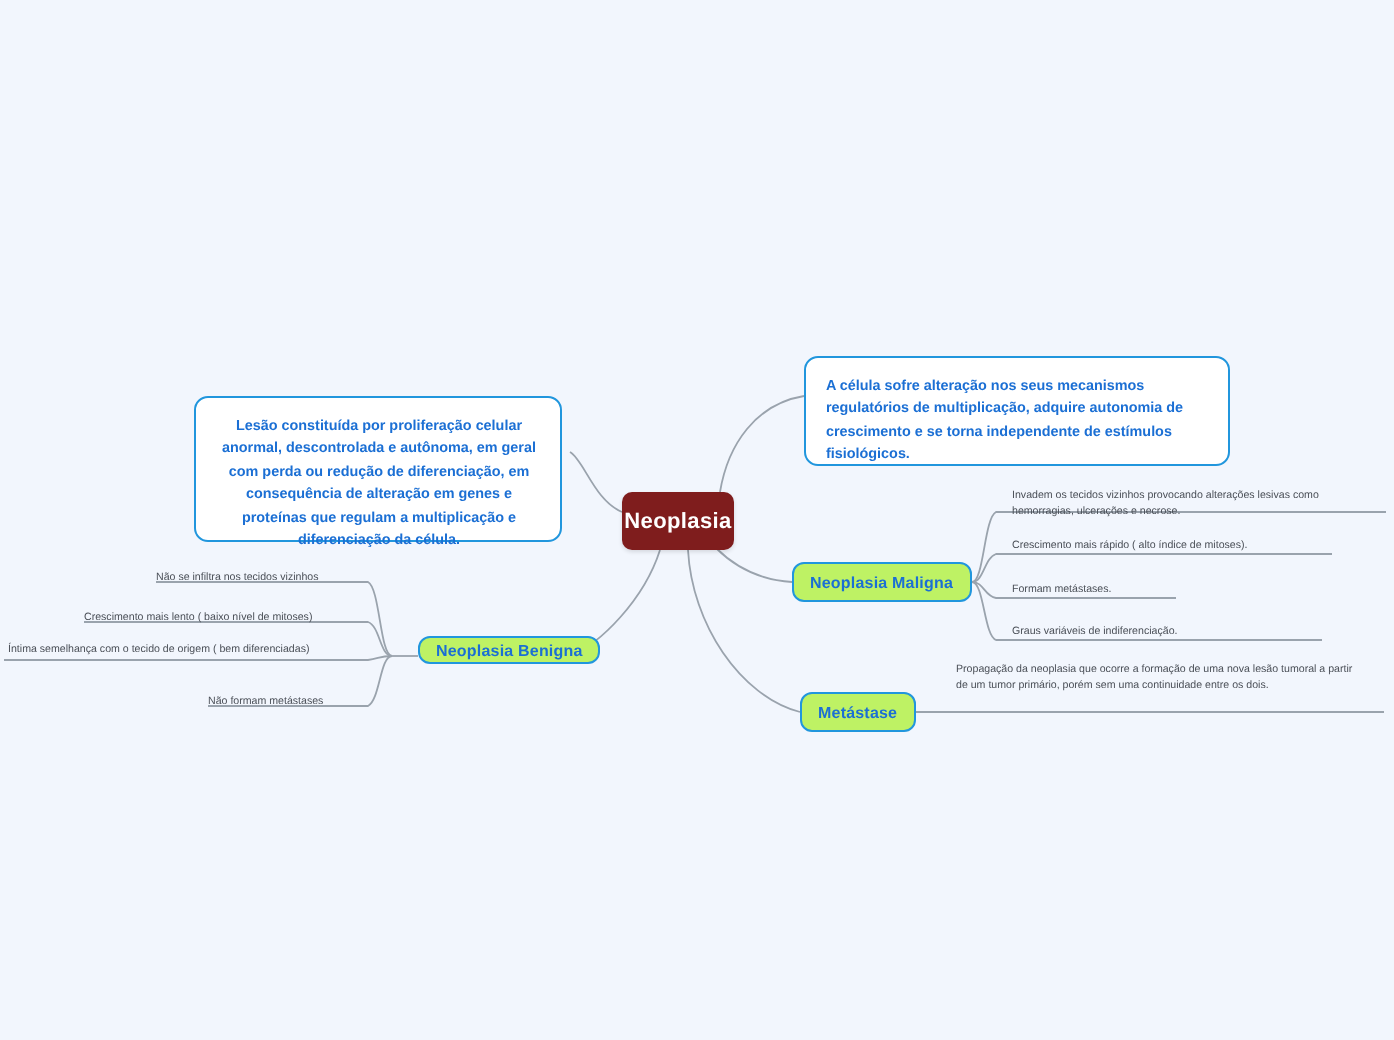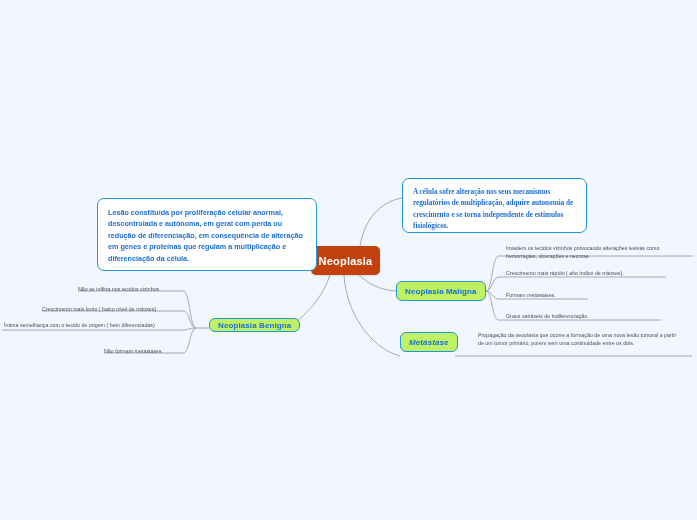--- a/index.html
+++ b/index.html
@@ -20,22 +20,22 @@
     position: absolute;
     left: 0; top: 0;
     width: 697px; height: 520px;
     pointer-events: none;
   }
   .node { position: absolute; }
 
   
   .root-node {
     left: 311px; top: 246px;
-    width: 69px; height: 29px;
-    background: #c2410c;
+    width: 56px; height: 29px;
+    background: #7f1d1d;
     border-radius: 5px;
     display: flex;
     align-items: center;
     justify-content: center;
     color: #ffffff;
     font-size: 11px;
     font-weight: bold;
     letter-spacing: 0.2px;
     box-shadow: 0 1px 2px rgba(0,0,0,0.12);
   }
@@ -44,41 +44,41 @@
   .desc-box {
     background: #ffffff;
     border: 1.3px solid #2196dd;
     border-radius: 7px;
     color: #1b6fd4;
     font-size: 7.2px;
     font-weight: bold;
     line-height: 1.58;
     padding: 8px 9px 8px 10px;
   }
-  #box-definicao { left: 97px; top: 198px; width: 220px; height: 73px; }
-  #box-celula    { left: 402px; top: 178px; width: 185px; height: 55px; font-family: Liberation Serif, serif; }
+  #box-definicao { left: 97px; top: 198px; width: 184px; height: 73px; text-align: center; }
+  #box-celula    { left: 402px; top: 178px; width: 213px; height: 55px; }
 
   
   .branch-node {
     background: #bef264;
     border: 1.3px solid #2196dd;
     border-radius: 6px;
     color: #1b6fd4;
     font-size: 8px;
     font-weight: bold;
     display: flex;
     align-items: center;
     justify-content: center;
     letter-spacing: 0.1px;
     white-space: nowrap;
     padding: 0 8px;
   }
   #node-benigna { left: 209px; top: 318px; height: 14px; }
   #node-maligna { left: 396px; top: 281px; height: 20px; }
-  #node-metastase { left: 400px; top: 332px; height: 20px; font-style: italic; }
+  #node-metastase { left: 400px; top: 346px; height: 20px; }
 
   
   .leaf {
     position: absolute;
     color: #4a4f57;
     font-size: 5.3px;
     line-height: 1.55;
     white-space: normal;
   }
   .leaf.right { text-align: left; }

